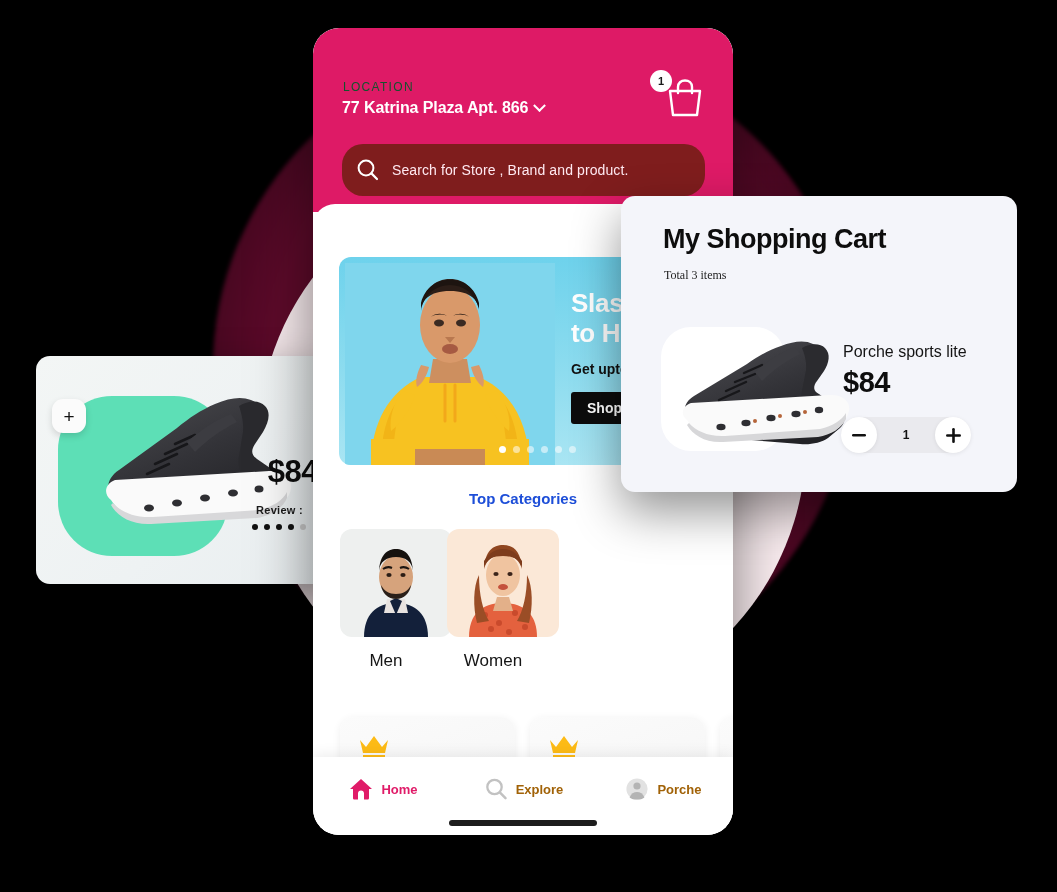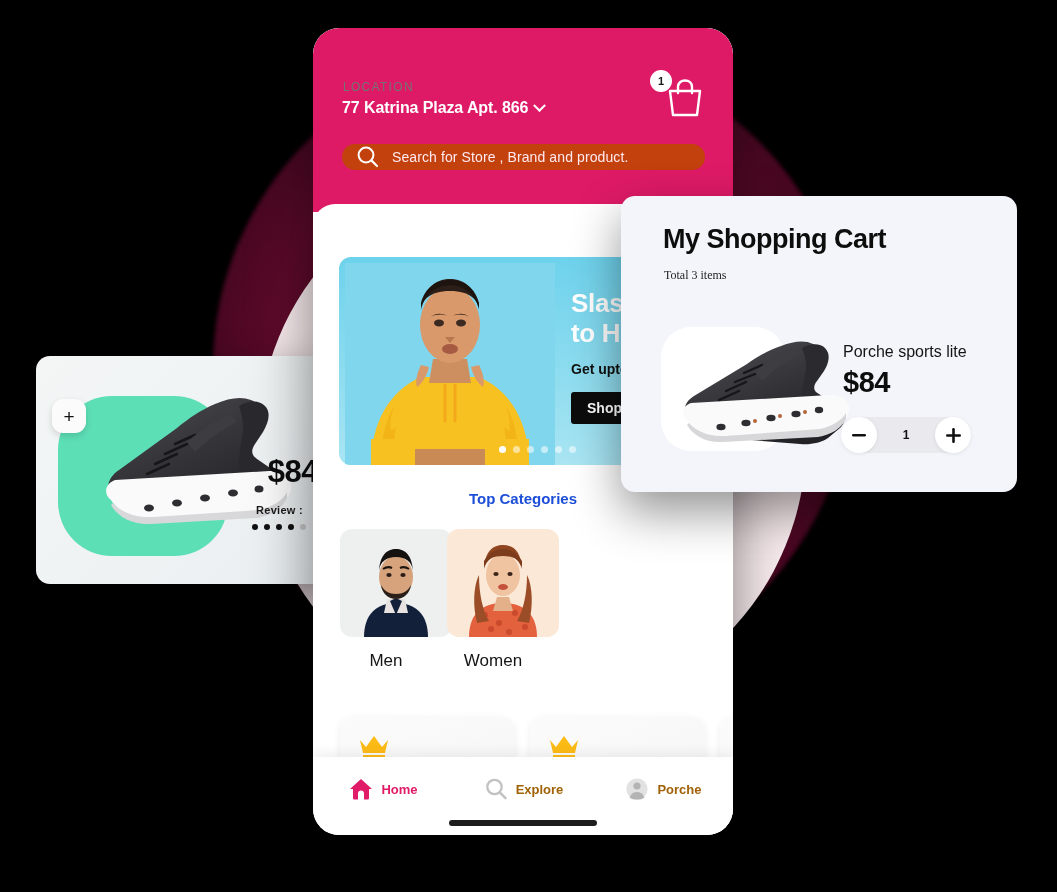--- a/index.html
+++ b/index.html
@@ -69,37 +69,37 @@
     overflow: hidden;
     box-shadow: 0 24px 60px rgba(0,0,0,.5);
   }
   .phone-header {
     position: absolute; left: 0; top: 0; width: 420px; height: 184px;
     background: #de1a66;
     border-radius: 26px 26px 0 0;
   }
   .loc-label {
     position: absolute; left: 30px; top: 52px;
-    font-size: 12px; color: #737373; letter-spacing: 1.3px; font-weight: 400;
+    font-size: 12px; color: #14532d; letter-spacing: 1.3px; font-weight: 400;
   }
   .loc-value {
     position: absolute; left: 29px; top: 71px;
     font-size: 16px; font-weight: 700; color: #fff; letter-spacing: -.1px;
     display: flex; align-items: center; gap: 7px;
   }
   .chev { display: inline-block; width: 9px; height: 9px; border-right: 2px solid #fff; border-bottom: 2px solid #fff; transform: rotate(45deg) translate(-2px,-2px); }
   .bag-wrap { position: absolute; left: 337px; top: 42px; width: 56px; height: 50px; }
   .bag-badge {
     position: absolute; left: 0; top: 0; width: 22px; height: 22px; border-radius: 50%;
     background: #fff; color: #1a1a1a; font-size: 11px; font-weight: 700;
     display: flex; align-items: center; justify-content: center; z-index: 3;
   }
   .searchbar {
-    position: absolute; left: 29px; top: 116px; width: 363px; height: 26px;
-    background: #c2410c; border-radius: 21px;
+    position: absolute; left: 29px; top: 116px; width: 363px; height: 52px;
+    background: #7f1d1d; border-radius: 21px;
     display: flex; align-items: center; gap: 12px; padding-left: 14px;
   }
   .search-ph { font-size: 14px; color: #ffe9f1; letter-spacing: .1px; }
 
   .phone-body {
     position: absolute; left: 0; top: 176px; width: 420px; height: 631px;
     background: #fff; border-radius: 22px 22px 26px 26px;
   }
 
   .banner {

